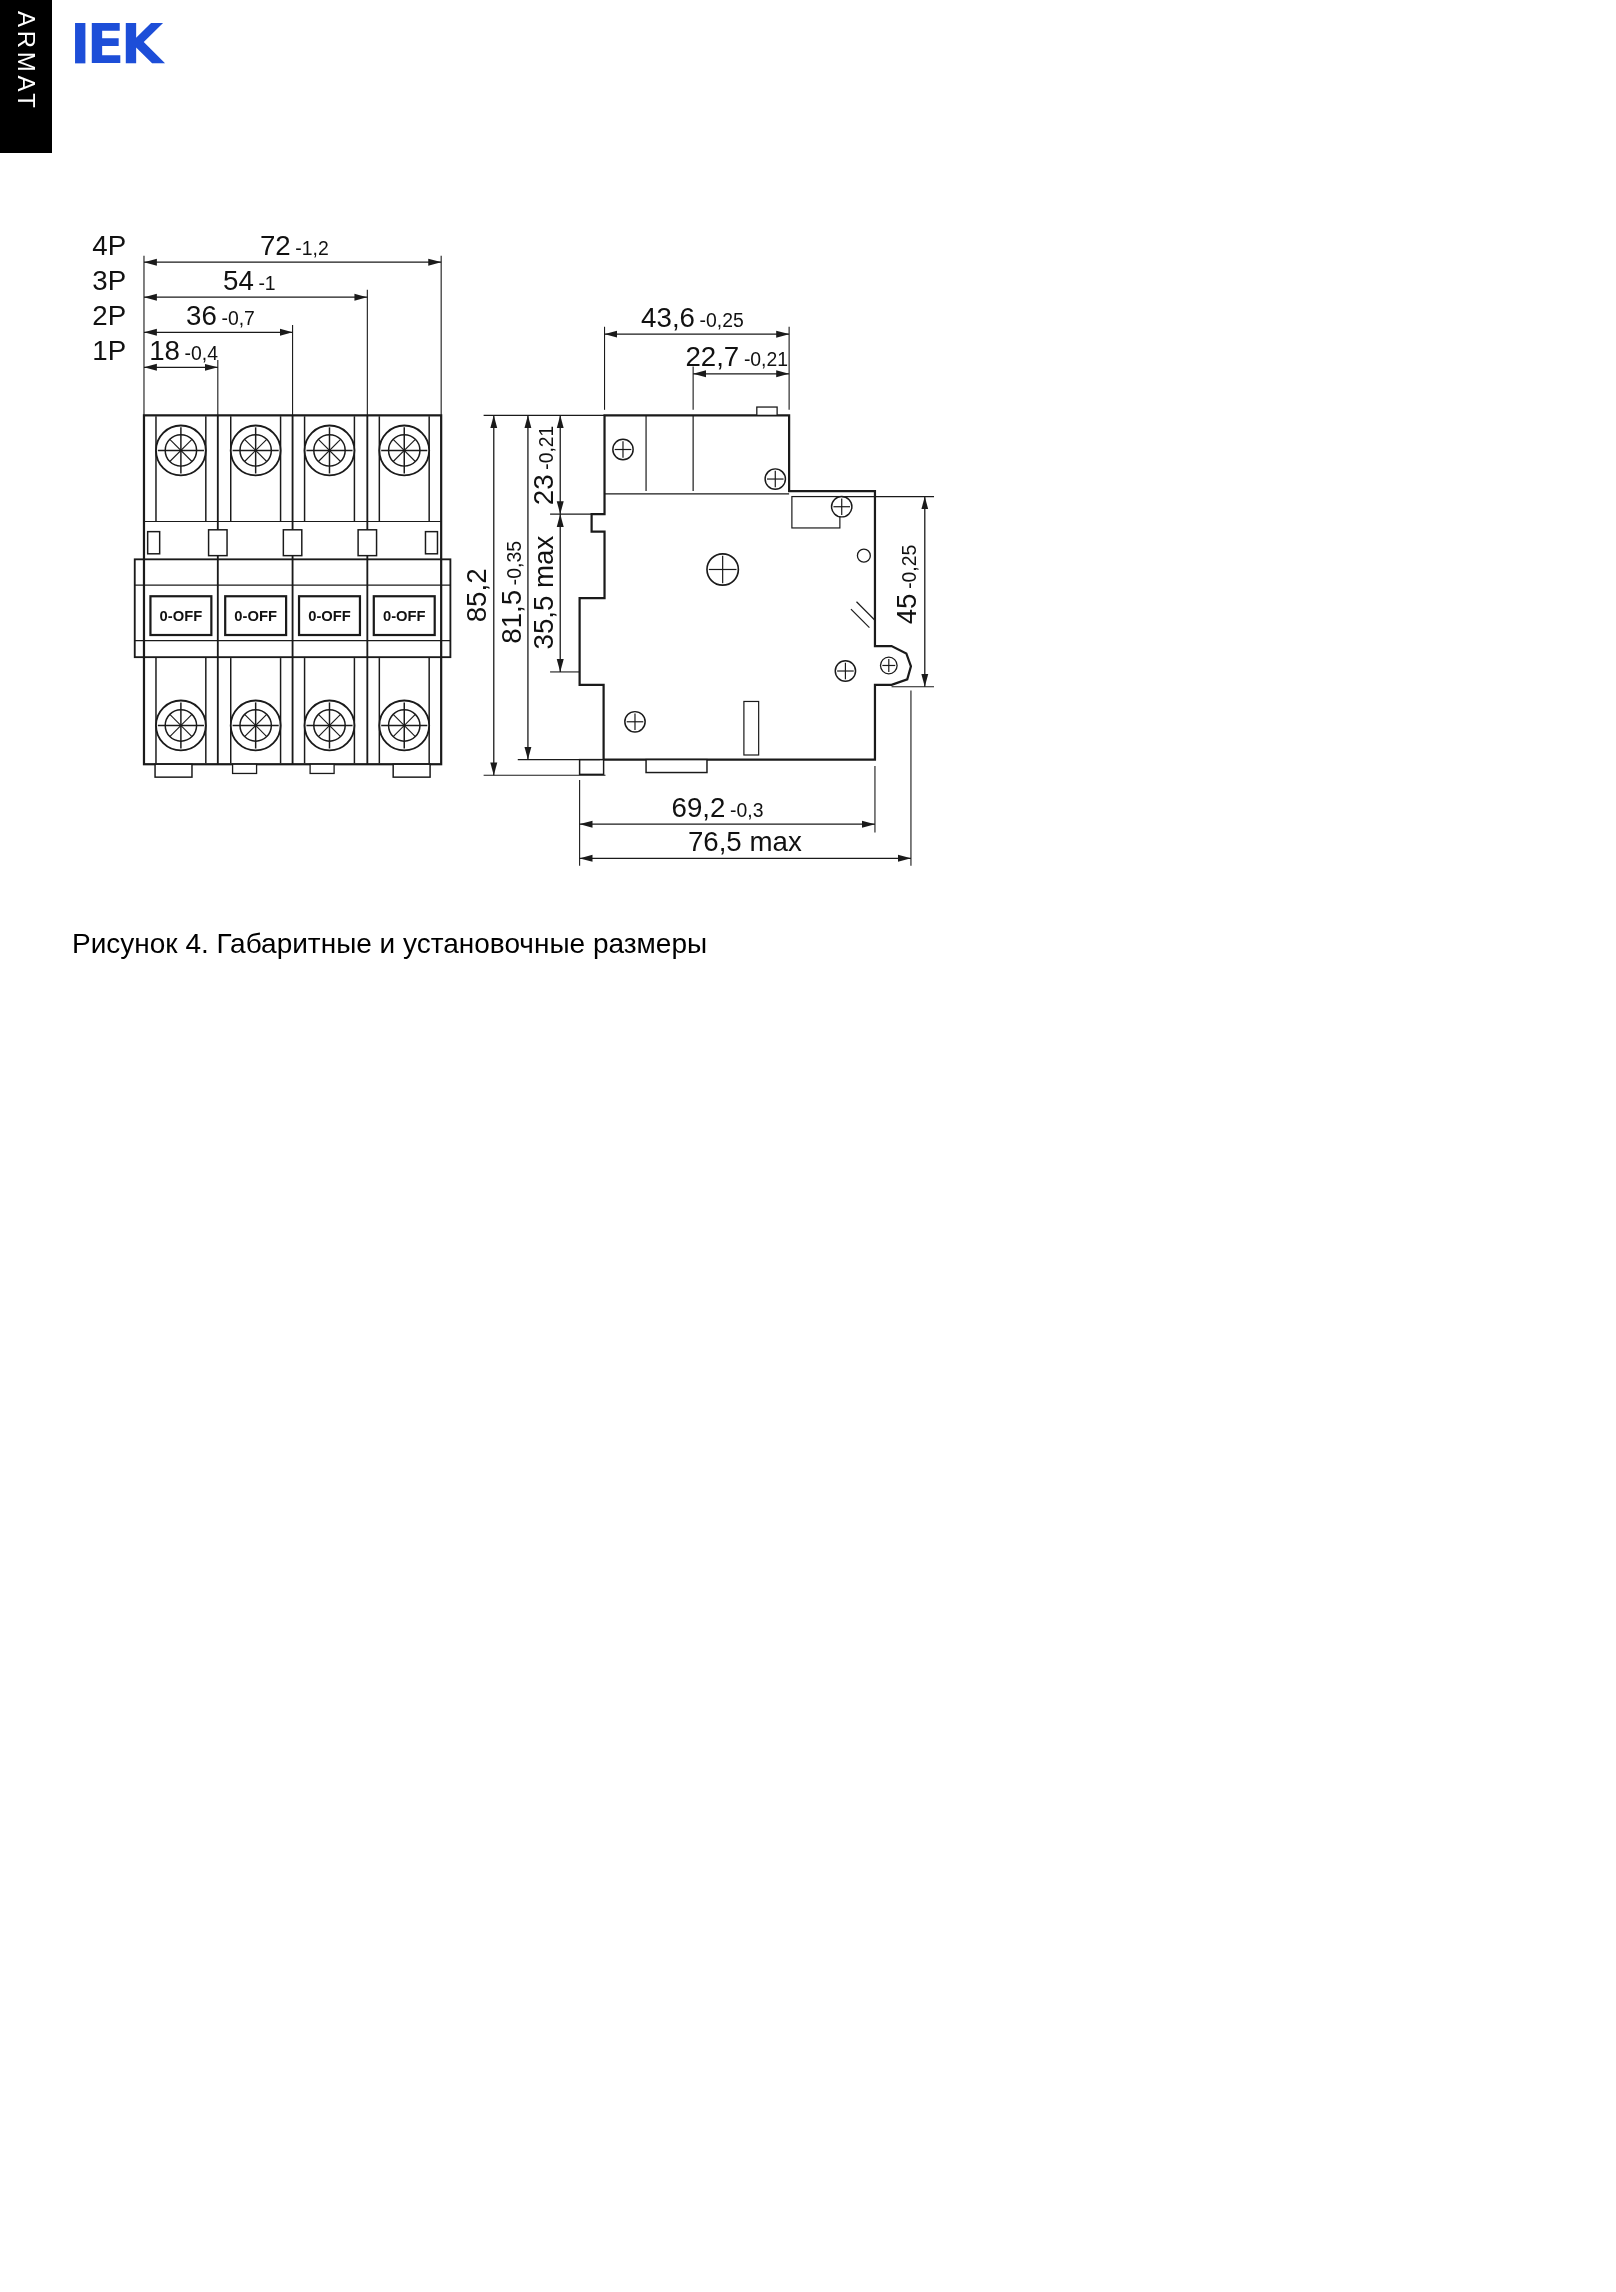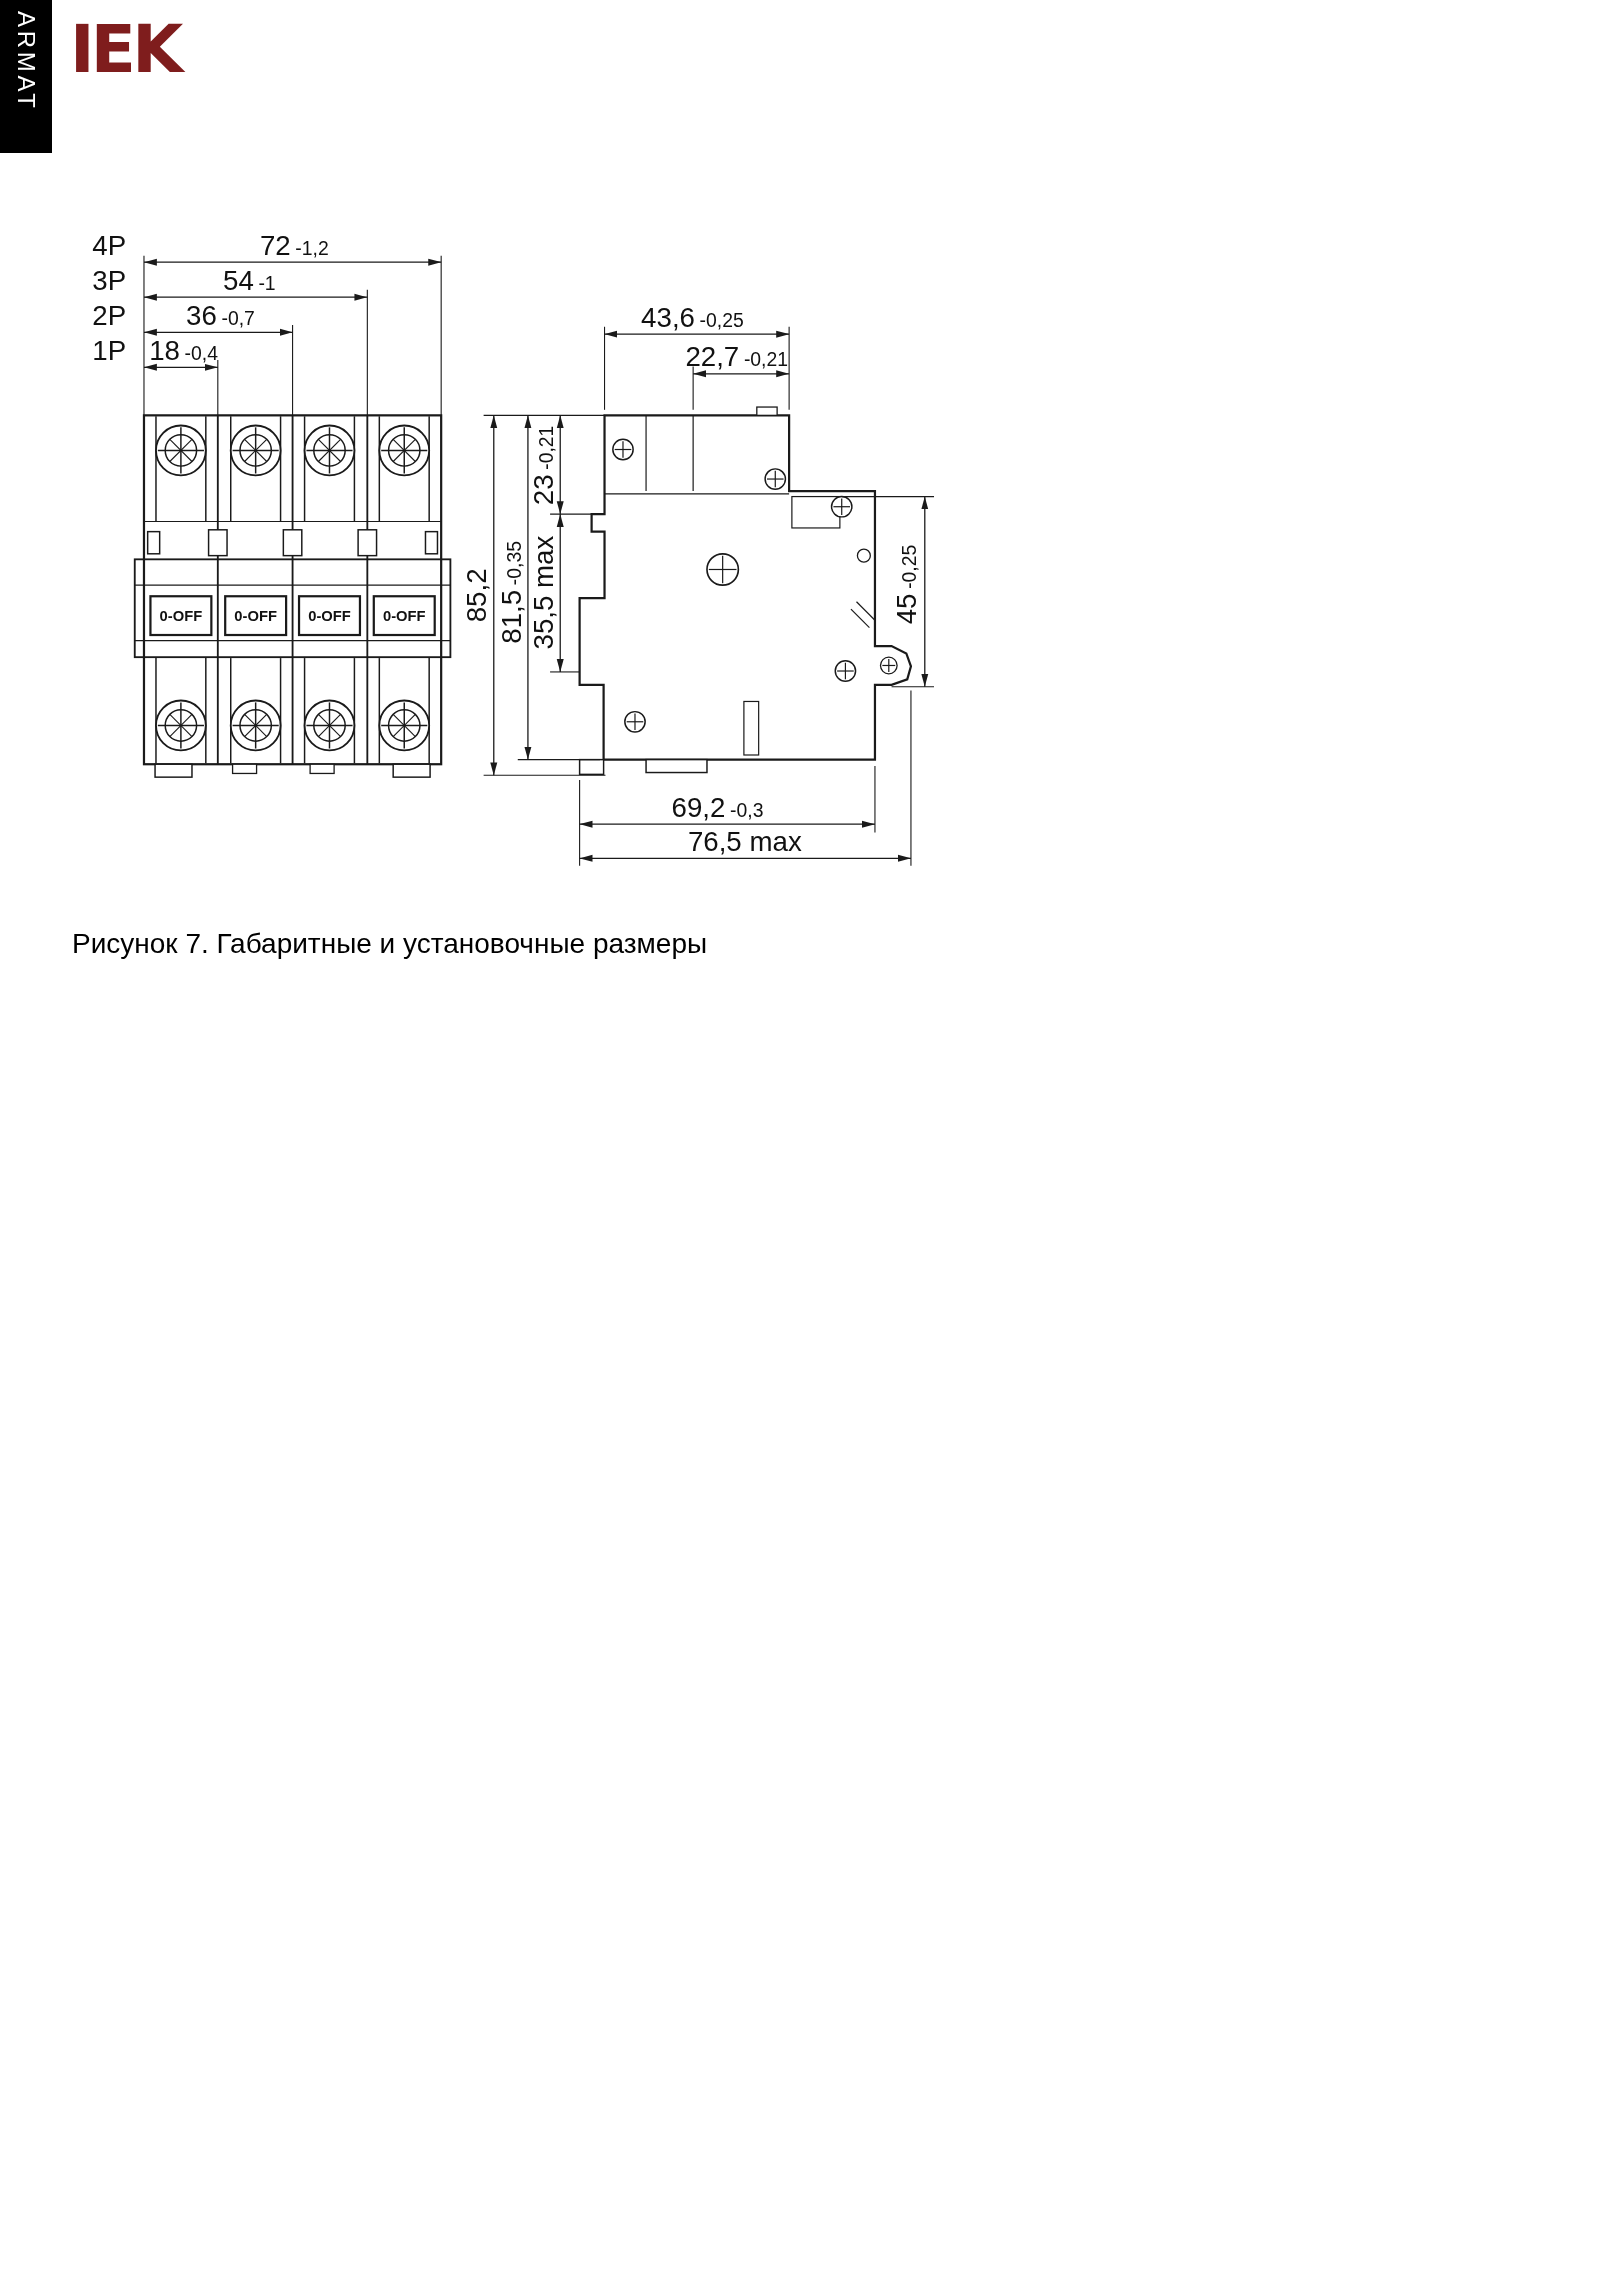--- a/index.html
+++ b/index.html
@@ -3,21 +3,21 @@
 <meta charset="utf-8">
 <style>
   html,body{margin:0;padding:0;background:#fff;}
   .page{position:relative;width:1617px;height:2293px;background:#ffffff;overflow:hidden;
         font-family:"Liberation Sans",sans-serif;color:#111;}
   .brandbar{position:absolute;left:0;top:0;width:52px;height:153px;background:#000;
             display:flex;justify-content:center;align-items:flex-start;}
   .brandbar span{writing-mode:vertical-rl;color:#fff;font-size:24px;letter-spacing:3.7px;
                  padding-top:11px;font-weight:400;}
   .logo{position:absolute;left:70px;top:16.6px;font-family:"DejaVu Sans",sans-serif;
-        font-weight:bold;font-size:66px;letter-spacing:-3.7px;color:#7f1d1d;line-height:1;}
+        font-weight:bold;font-size:55px;letter-spacing:-3.7px;color:#1d4ed8;line-height:1;}
   .caption{position:absolute;left:72px;top:928px;font-size:28px;color:#000;}
   svg{position:absolute;left:0;top:0;}
   .ol{fill:#fff;stroke:#1a1a1a;stroke-width:2.4;stroke-linejoin:miter;}
   .ln{stroke:#1a1a1a;stroke-width:2;fill:none;}
   .tn{stroke:#1a1a1a;stroke-width:1.3;fill:none;}
   .dim{stroke:#1a1a1a;stroke-width:1.4;fill:none;}
   .ext{stroke:#1a1a1a;stroke-width:1.2;fill:none;}
   .dtx{font-family:"Liberation Sans",sans-serif;font-size:30px;fill:#111;}
   .dtol{font-family:"Liberation Sans",sans-serif;font-size:21px;fill:#111;}
   .sw{font-family:"Liberation Sans",sans-serif;font-size:16px;font-weight:bold;fill:#111;}
@@ -266,15 +266,15 @@
         <text class="dtol" text-anchor="start" x="791" y="885">-0,3</text>
       </g>
 
       <g>
         <line class="dim" x1="628" y1="930" x2="987" y2="930" marker-start="url(#aS)" marker-end="url(#aE)"></line>
         <text class="dtx" text-anchor="middle" x="807" y="922">76,5 max</text>
       </g>
     </g>
   </svg>
 
-  <div class="caption">Рисунок 7. Габаритные и установочные размеры</div>
+  <div class="caption">Рисунок 4. Габаритные и установочные размеры</div>
 </div>
 
 
 </body></html>

